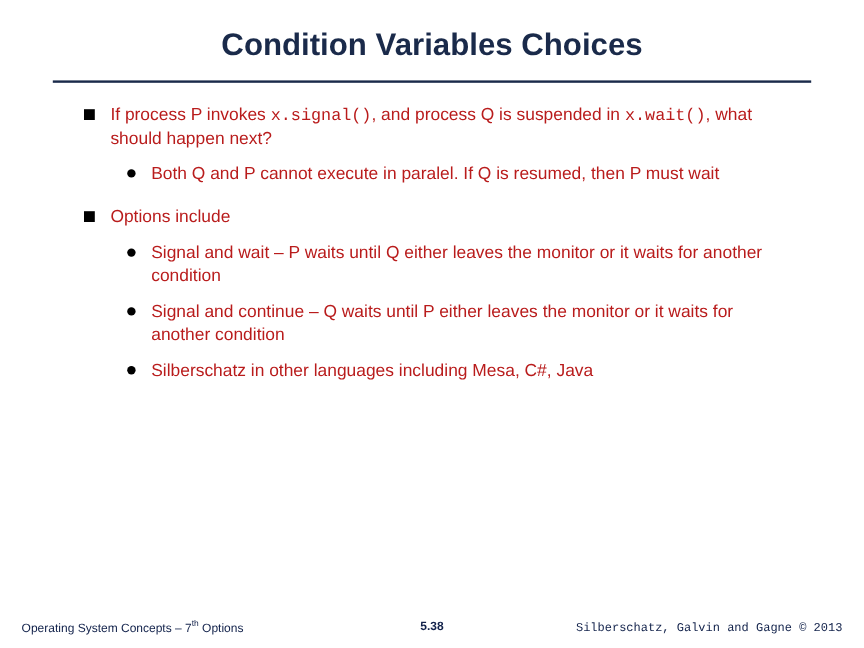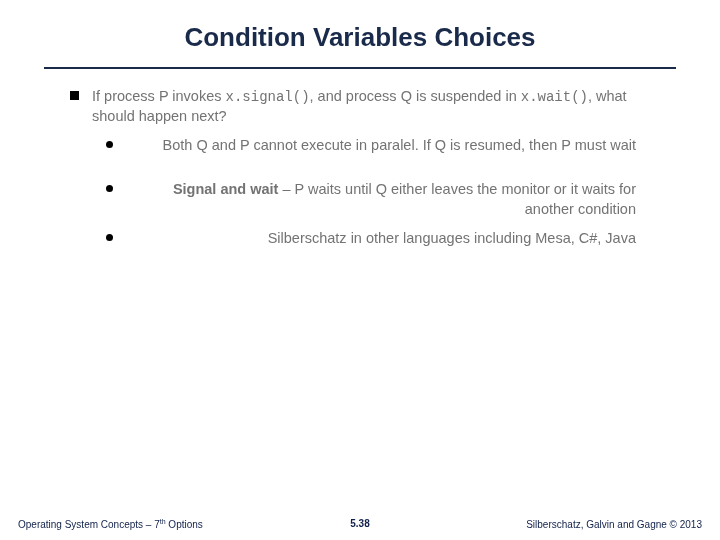--- a/index.html
+++ b/index.html
@@ -25,44 +25,43 @@
     color: #1a2a4a;
     padding-top: 22px;
     padding-bottom: 10px;
   }
   .rule {
     border: none;
     border-top: 2px solid #1a2a4a;
     margin: 4px 44px 0 44px;
   }
   .content {
-    padding: 18px 84px 0 70px;
+    padding: 18px 56px 0 70px;
     font-size: 14.5px;
     line-height: 1.35;
-    color: #737373;
+    color: #b91c1c;
   }
   .l1 {
     position: relative;
     margin: 0 0 10px 0;
     padding-left: 22px;
   }
   .l1::before {
     content: "";
     position: absolute;
     left: 0;
     top: 4px;
     width: 9px;
     height: 9px;
     background: #000;
   }
   .l2 {
     position: relative;
     margin: 8px 0 10px 36px;
     padding-left: 20px;
-    text-align: right;
   }
   .l2::before {
     content: "";
     position: absolute;
     left: 0;
     top: 5px;
     width: 7px;
     height: 7px;
     background: #000;
     border-radius: 50%;
@@ -77,53 +76,57 @@
     left: 0;
     width: 100%;
     font-size: 10px;
     padding: 0 18px;
     display: flex;
     justify-content: space-between;
     align-items: baseline;
     color: #11214a;
   }
   .footer-left sup { font-size: 7px; }
-  .footer-right { text-align: right; }
+  .footer-right { text-align: right; font-family: Liberation Mono, monospace; }
   .footer-center {
     position: absolute;
     left: 50%;
     transform: translateX(-50%);
     font-weight: bold;
   }
-  strong { font-weight: bold; }
+  strong { font-weight: normal; }
   .gap { height: 6px; }
 </style>
 </head>
 <body>
 
 <div class="slide">
 
   <div class="title">Condition Variables Choices</div>
   <hr class="rule">
 
   <div class="content">
 
     <div class="l1">
       <span>If process P invokes </span><code>x.signal()</code><span>, and process Q is suspended in </span><code>x.wait()</code><span>, what should happen next?</span>
     </div>
 
     <div class="l2">Both Q and P cannot execute in paralel. If Q is resumed, then P must wait</div>
 
     <div class="gap"></div>
 
+    <div class="l1">Options include</div>
 
     <div class="l2">
       <strong>Signal and wait</strong><span> – P waits until Q either leaves the monitor or it waits for another condition</span>
     </div>
 
+    <div class="l2">
+      <strong>Signal and continue</strong><span> – Q waits until P either leaves the monitor or it waits for another condition</span>
+    </div>
 
     <div class="l2">Silberschatz in other languages including Mesa, C#, Java</div>
 
   </div>
 
   <div class="footer">
     <div class="footer-left">
       <span>Operating System Concepts – 7</span><sup>th</sup><span> Options</span>
     </div>
     <div class="footer-center">5.38</div>

